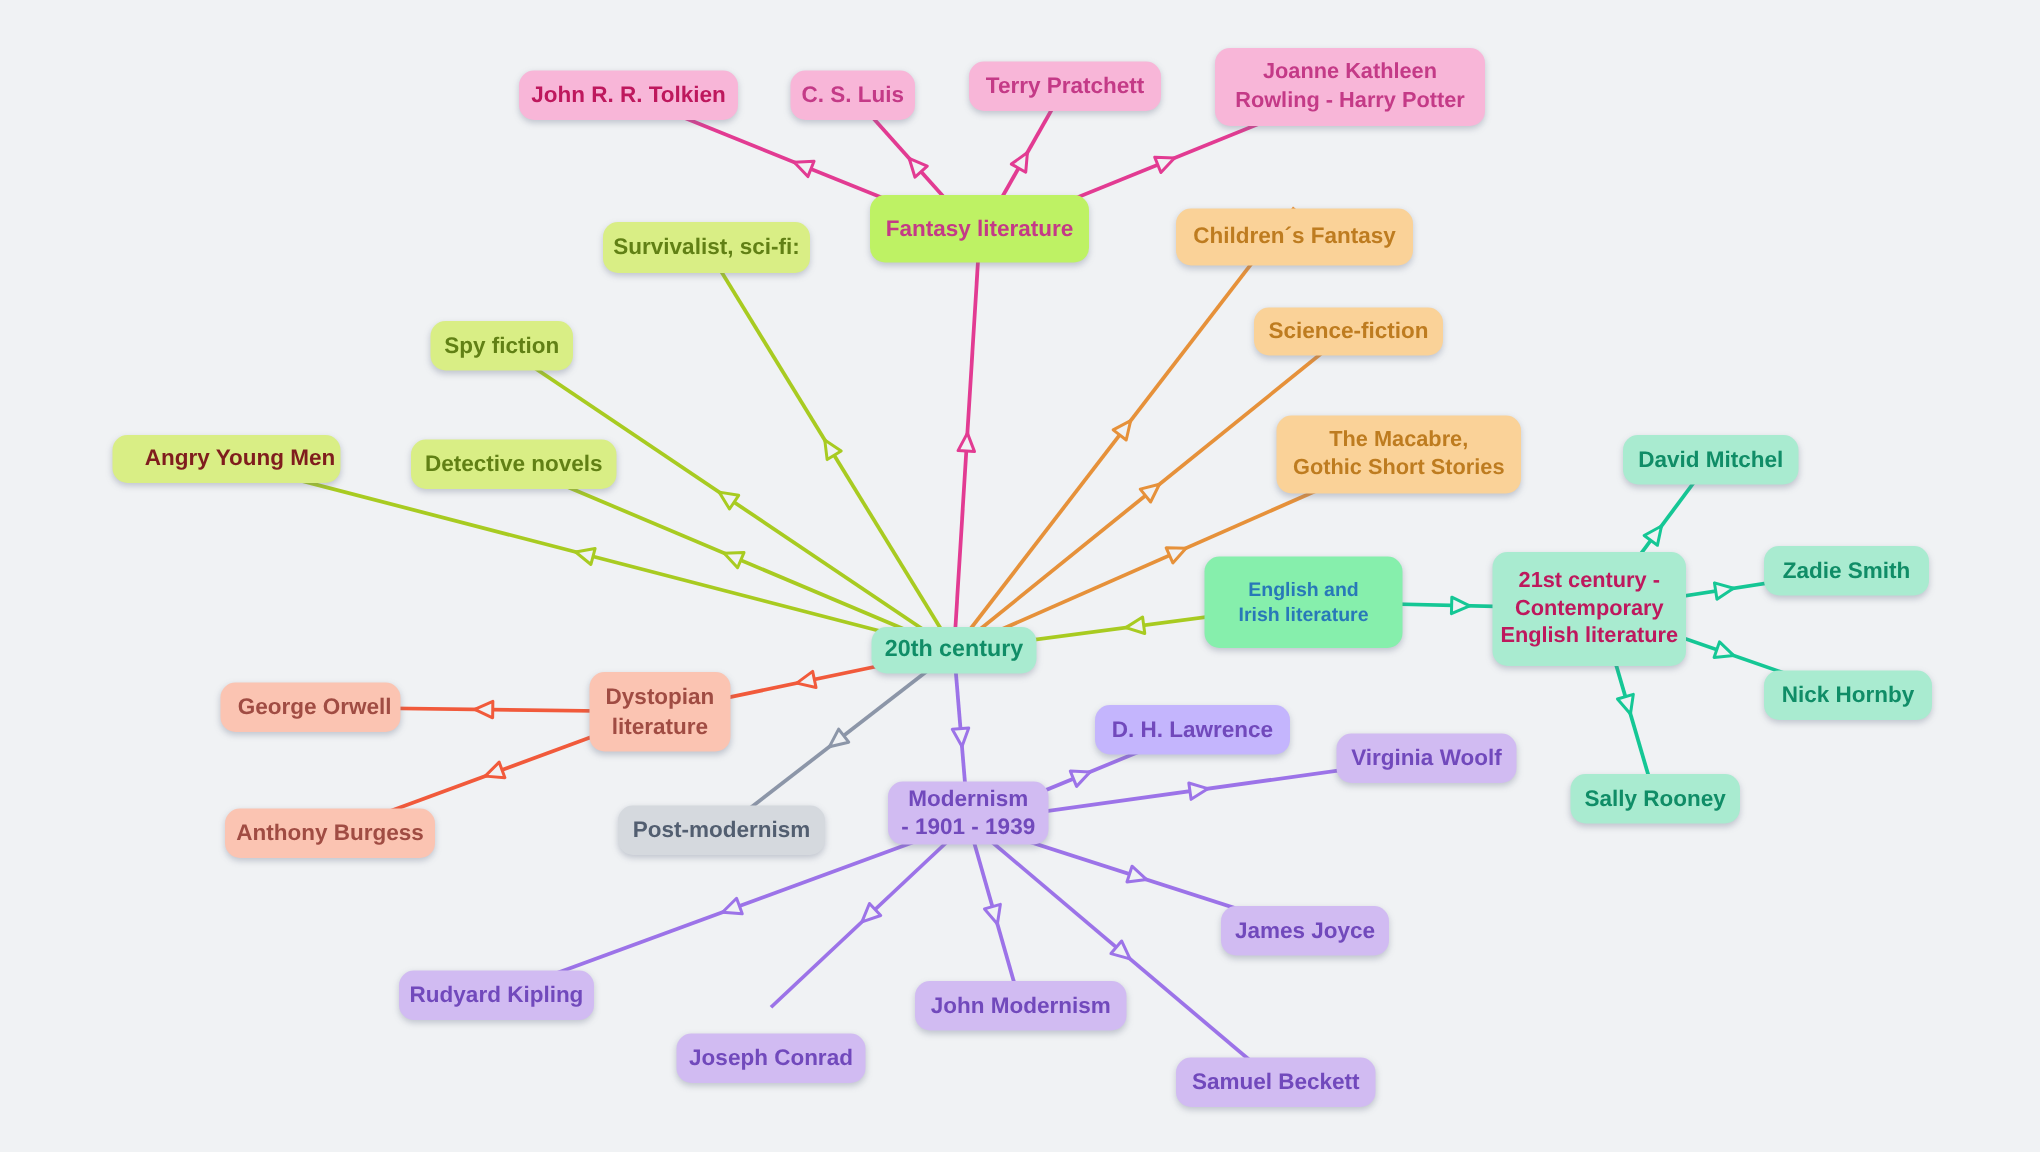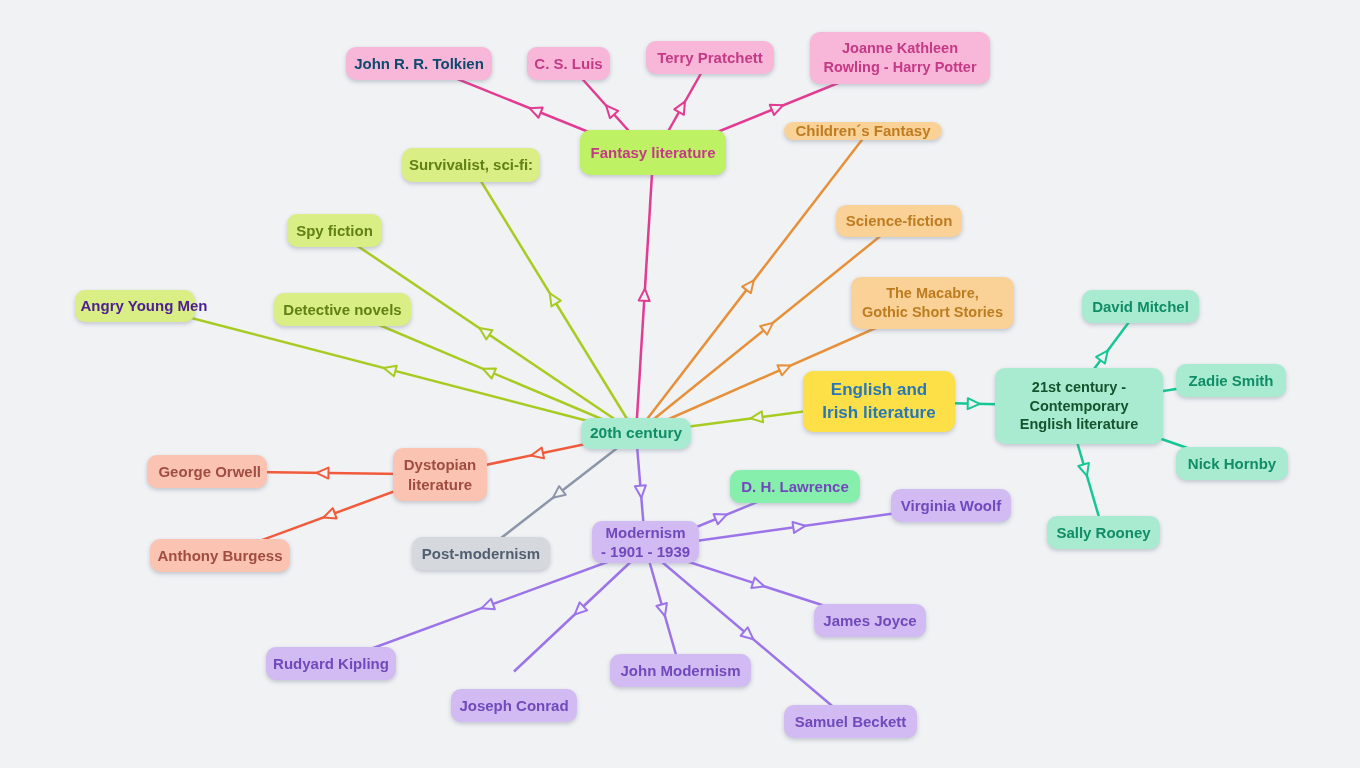--- a/index.html
+++ b/index.html
@@ -106,88 +106,88 @@
       <line x1="1066.5" y1="406" x2="1140.5" y2="306.5" stroke="#15C795" stroke-width="2.5"></line>
       <path d="M 7 0 L -5 5.5 L -5 -5.5 Z" transform="translate(1103.5 356.25) rotate(-53.361132471051455)" fill="#F0F2F4" stroke="#15C795" stroke-width="2" stroke-linejoin="round"></path>
       <line x1="1066.5" y1="406" x2="1231" y2="380.5" stroke="#15C795" stroke-width="2.5"></line>
       <path d="M 7 0 L -5 5.5 L -5 -5.5 Z" transform="translate(1148.75 393.25) rotate(-8.811583311440288)" fill="#F0F2F4" stroke="#15C795" stroke-width="2" stroke-linejoin="round"></path>
       <line x1="1066.5" y1="406" x2="1232" y2="463.5" stroke="#15C795" stroke-width="2.5"></line>
       <path d="M 7 0 L -5 5.5 L -5 -5.5 Z" transform="translate(1149.25 434.75) rotate(19.158864192287087)" fill="#F0F2F4" stroke="#15C795" stroke-width="2" stroke-linejoin="round"></path>
       <line x1="1066.5" y1="406" x2="1103.5" y2="532.5" stroke="#15C795" stroke-width="2.5"></line>
       <path d="M 7 0 L -5 5.5 L -5 -5.5 Z" transform="translate(1085 469.25) rotate(73.6963235401564)" fill="#F0F2F4" stroke="#15C795" stroke-width="2" stroke-linejoin="round"></path>
     </svg>
 
-<div class="node" style="left: 803px; top: 371px; width: 152px; height: 61px; background: #fde047; color: rgb(40, 120, 184); font-size: 17px;">
+<div class="node" style="left: 803px; top: 371px; width: 132px; height: 61px; background: #86efac; color: rgb(40, 120, 184); font-size: 13px;">
       <span>English and
 Irish literature</span>
     </div>
     <div class="node" style="left: 581px; top: 418px; width: 110px; height: 31px; background: rgb(169, 235, 208); color: rgb(16, 141, 103); font-size: 15.5px;">
       <span>20th century</span>
     </div>
-    <div class="node" style="left: 995px; top: 368px; width: 168px; height: 76px; background: rgb(169, 235, 208); color: #14532d; font-size: 14.5px;">
+    <div class="node" style="left: 995px; top: 368px; width: 129px; height: 76px; background: rgb(169, 235, 208); color: #be185d; font-size: 14.5px;">
       <span>21st century -
 Contemporary
 English literature</span>
     </div>
     <div class="node" style="left: 580px; top: 130px; width: 146px; height: 45px; background: #bef264; color: rgb(196, 58, 135);">
       <span>Fantasy literature</span>
     </div>
-    <div class="node" style="left: 346px; top: 47px; width: 146px; height: 33px; background: rgb(248, 182, 216); color: #0c4a6e;">
+    <div class="node" style="left: 346px; top: 47px; width: 146px; height: 33px; background: rgb(248, 182, 216); color: #be185d;">
       <span>John R. R. Tolkien</span>
     </div>
     <div class="node" style="left: 527px; top: 47px; width: 83px; height: 33px; background: rgb(248, 182, 216); color: rgb(196, 58, 135);">
       <span>C. S. Luis</span>
     </div>
     <div class="node" style="left: 646px; top: 41px; width: 128px; height: 33px; background: rgb(248, 182, 216); color: rgb(196, 58, 135);">
       <span>Terry Pratchett</span>
     </div>
     <div class="node" style="left: 810px; top: 32px; width: 180px; height: 52px; background: rgb(248, 182, 216); color: rgb(196, 58, 135); font-size: 14.5px;">
       <span>Joanne Kathleen
 Rowling - Harry Potter</span>
     </div>
-    <div class="node" style="left: 784px; top: 122px; width: 158px; height: 18px; background: rgb(250, 210, 152); color: rgb(190, 124, 32);">
+    <div class="node" style="left: 784px; top: 139px; width: 158px; height: 38px; background: rgb(250, 210, 152); color: rgb(190, 124, 32);">
       <span>Children´s Fantasy</span>
     </div>
     <div class="node" style="left: 836px; top: 205px; width: 126px; height: 32px; background: rgb(250, 210, 152); color: rgb(190, 124, 32);">
       <span>Science-fiction</span>
     </div>
     <div class="node" style="left: 851px; top: 277px; width: 163px; height: 52px; background: rgb(250, 210, 152); color: rgb(190, 124, 32); font-size: 14.5px;">
       <span>The Macabre,
 Gothic Short Stories</span>
     </div>
     <div class="node" style="left: 402px; top: 148px; width: 138px; height: 34px; background: rgb(217, 238, 133); color: rgb(97, 128, 21);">
       <span>Survivalist, sci-fi:</span>
     </div>
     <div class="node" style="left: 287px; top: 214px; width: 95px; height: 33px; background: rgb(217, 238, 133); color: rgb(97, 128, 21);">
       <span>Spy fiction</span>
     </div>
     <div class="node" style="left: 274px; top: 293px; width: 137px; height: 33px; background: rgb(217, 238, 133); color: rgb(97, 128, 21); text-align: center;">
       <span>Detective novels</span>
     </div>
-    <div class="node" style="left: 75px; top: 290px; width: 120px; height: 32px; background: rgb(217, 238, 133); color: #4c1d95; padding-left: 24px;">
+    <div class="node" style="left: 75px; top: 290px; width: 152px; height: 32px; background: rgb(217, 238, 133); color: #7f1d1d; padding-left: 24px;">
       <span>Angry Young Men</span>
     </div>
     <div class="node" style="left: 393px; top: 448px; width: 94px; height: 53px; background: rgb(251, 196, 178); color: rgb(160, 76, 67);">
       <span>Dystopian
 literature</span>
     </div>
     <div class="node" style="left: 147px; top: 455px; width: 120px; height: 33px; background: rgb(251, 196, 178); color: rgb(160, 76, 67); justify-content: flex-end;">
       <span>George Orwell</span>
     </div>
     <div class="node" style="left: 150px; top: 539px; width: 140px; height: 33px; background: rgb(251, 196, 178); color: rgb(160, 76, 67);">
       <span>Anthony Burgess</span>
     </div>
     <div class="node" style="left: 412px; top: 537px; width: 138px; height: 33px; background: rgb(213, 217, 222); color: rgb(82, 94, 112);">
       <span>Post-modernism</span>
     </div>
     <div class="node" style="left: 592px; top: 521px; width: 107px; height: 42px; background: rgb(209, 187, 242); color: rgb(113, 73, 188);">
       <span>Modernism
 - 1901 - 1939</span>
     </div>
-    <div class="node" style="left: 730px; top: 470px; width: 130px; height: 33px; background: #86efac; color: rgb(113, 73, 188);">
+    <div class="node" style="left: 730px; top: 470px; width: 130px; height: 33px; background: #c4b5fd; color: rgb(113, 73, 188);">
       <span>D. H. Lawrence</span>
     </div>
     <div class="node" style="left: 891px; top: 489px; width: 120px; height: 33px; background: rgb(209, 187, 242); color: rgb(113, 73, 188);">
       <span>Virginia Woolf</span>
     </div>
     <div class="node" style="left: 814px; top: 604px; width: 112px; height: 33px; background: rgb(209, 187, 242); color: rgb(113, 73, 188);">
       <span>James Joyce</span>
     </div>
     <div class="node" style="left: 266px; top: 647px; width: 130px; height: 33px; background: rgb(209, 187, 242); color: rgb(113, 73, 188);">
       <span>Rudyard Kipling</span>

